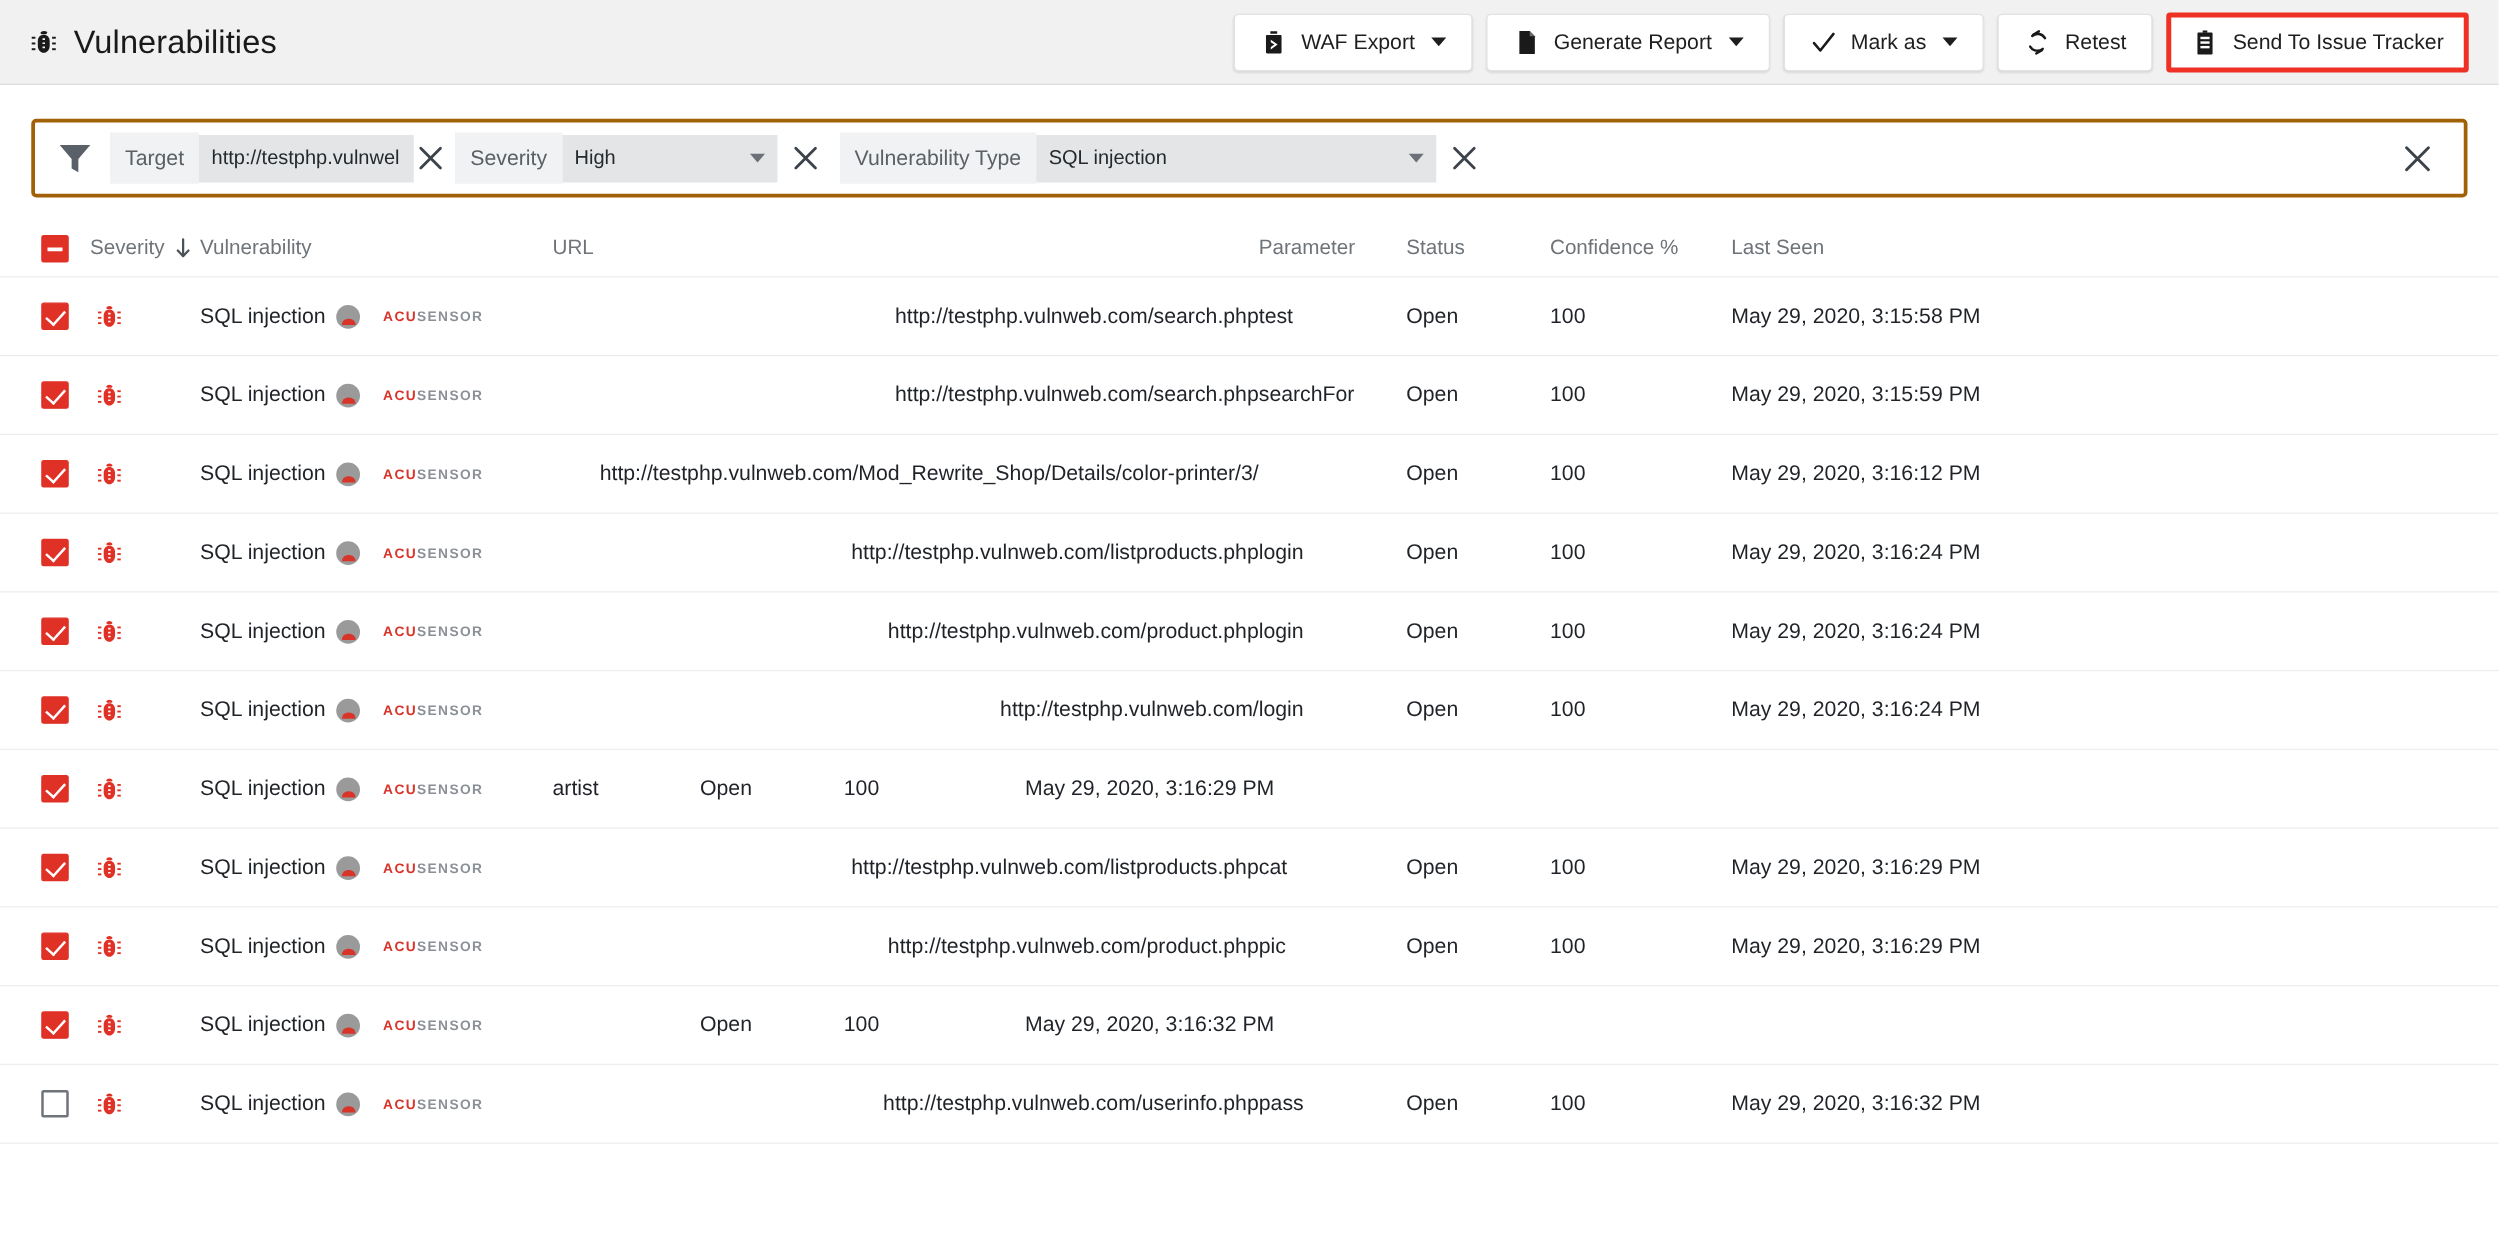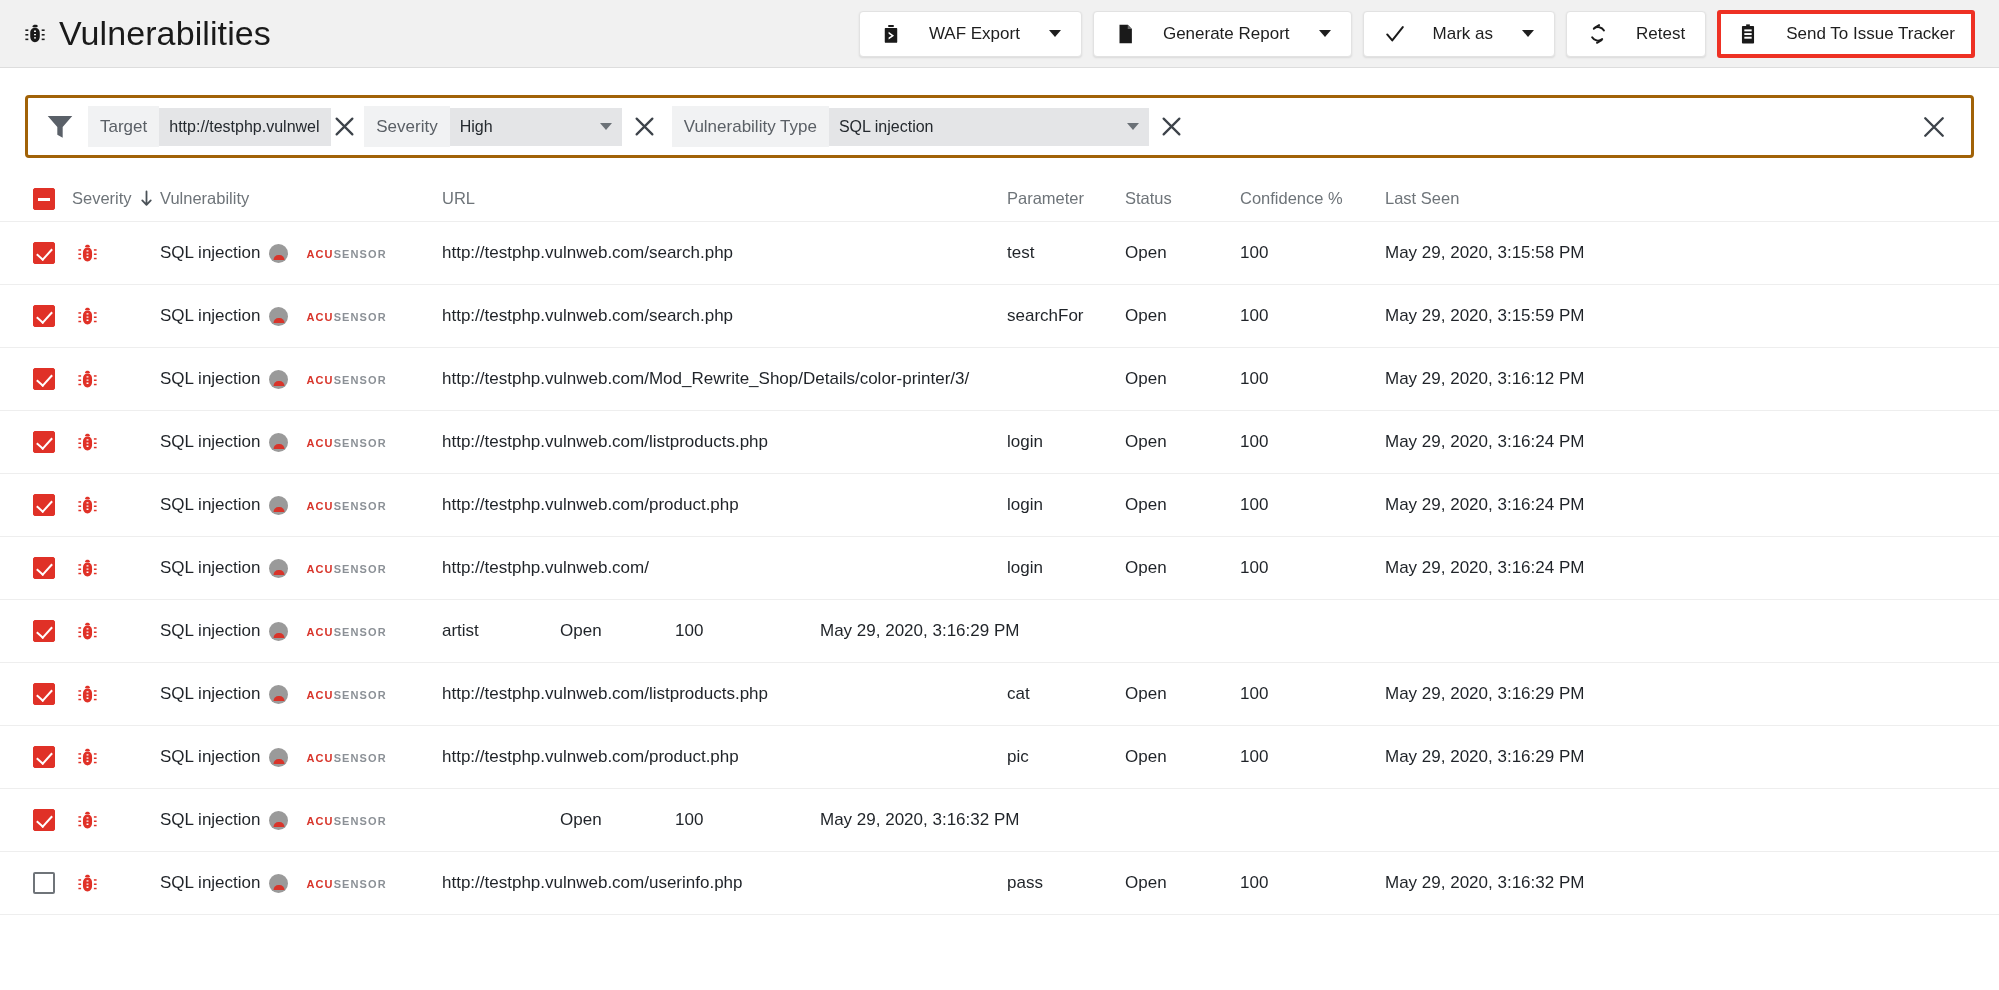--- a/index.html
+++ b/index.html
@@ -20,42 +20,42 @@
     display: flex;
     align-items: center;
     padding: 0 24px;
   }
   .title-wrap {
     display: flex;
     align-items: center;
     gap: 13px;
   }
   .page-title {
-    font-size: 34px;
+    font-size: 26px;
     color: #1a1a1a;
     font-weight: 400;
     letter-spacing: .1px;
     white-space: nowrap;
   }
   .bug-icon-dark { width: 22px; height: 22px; display:block; }
 
   .toolbar {
     margin-left: auto;
     display: flex;
     align-items: center;
     gap: 11px;
   }
   .tbtn {
     height: 46px;
     background: #ffffff;
     border: 1px solid #e2e2e2;
     border-radius: 4px;
     display: flex;
     align-items: center;
-    gap: 27px;
+    gap: 11px;
     padding: 0 20px;
     font-size: 17px;
     color: #1e1e1e;
     cursor: pointer;
     white-space: nowrap;
     box-shadow: 0 1px 2px rgba(0,0,0,.10);
   }
   .tbtn .caret {
     width: 0; height: 0;
     border-left: 6px solid transparent;
@@ -156,21 +156,21 @@
     height: 63px;
     padding-left: 0;
   }
   .row.header {
     height: 46px;
     border-bottom: 1px solid #eeeeee;
   }
   .c-check { width: 72px; flex: none; display: flex; justify-content: flex-start; padding-left: 33px; }
   .c-sev   { width: 88px; flex: none; display: flex; align-items: center; }
   .c-vuln  { width: 282px; flex: none; display: flex; align-items: flex-end; gap: 9px; }
-  .c-url   { width: 565px; flex: none; }
+  .c-url   { width: 565px; flex: none; text-align: right; }
   .c-param { width: 118px; flex: none; }
   .c-status{ width: 115px; flex: none; }
   .c-conf  { width: 145px; flex: none; }
   .c-seen  { flex: 1 1 auto; }
 
   .hdr-text {
     font-size: 16.5px;
     color: #6e7479;
     white-space: nowrap;
     display: flex;

